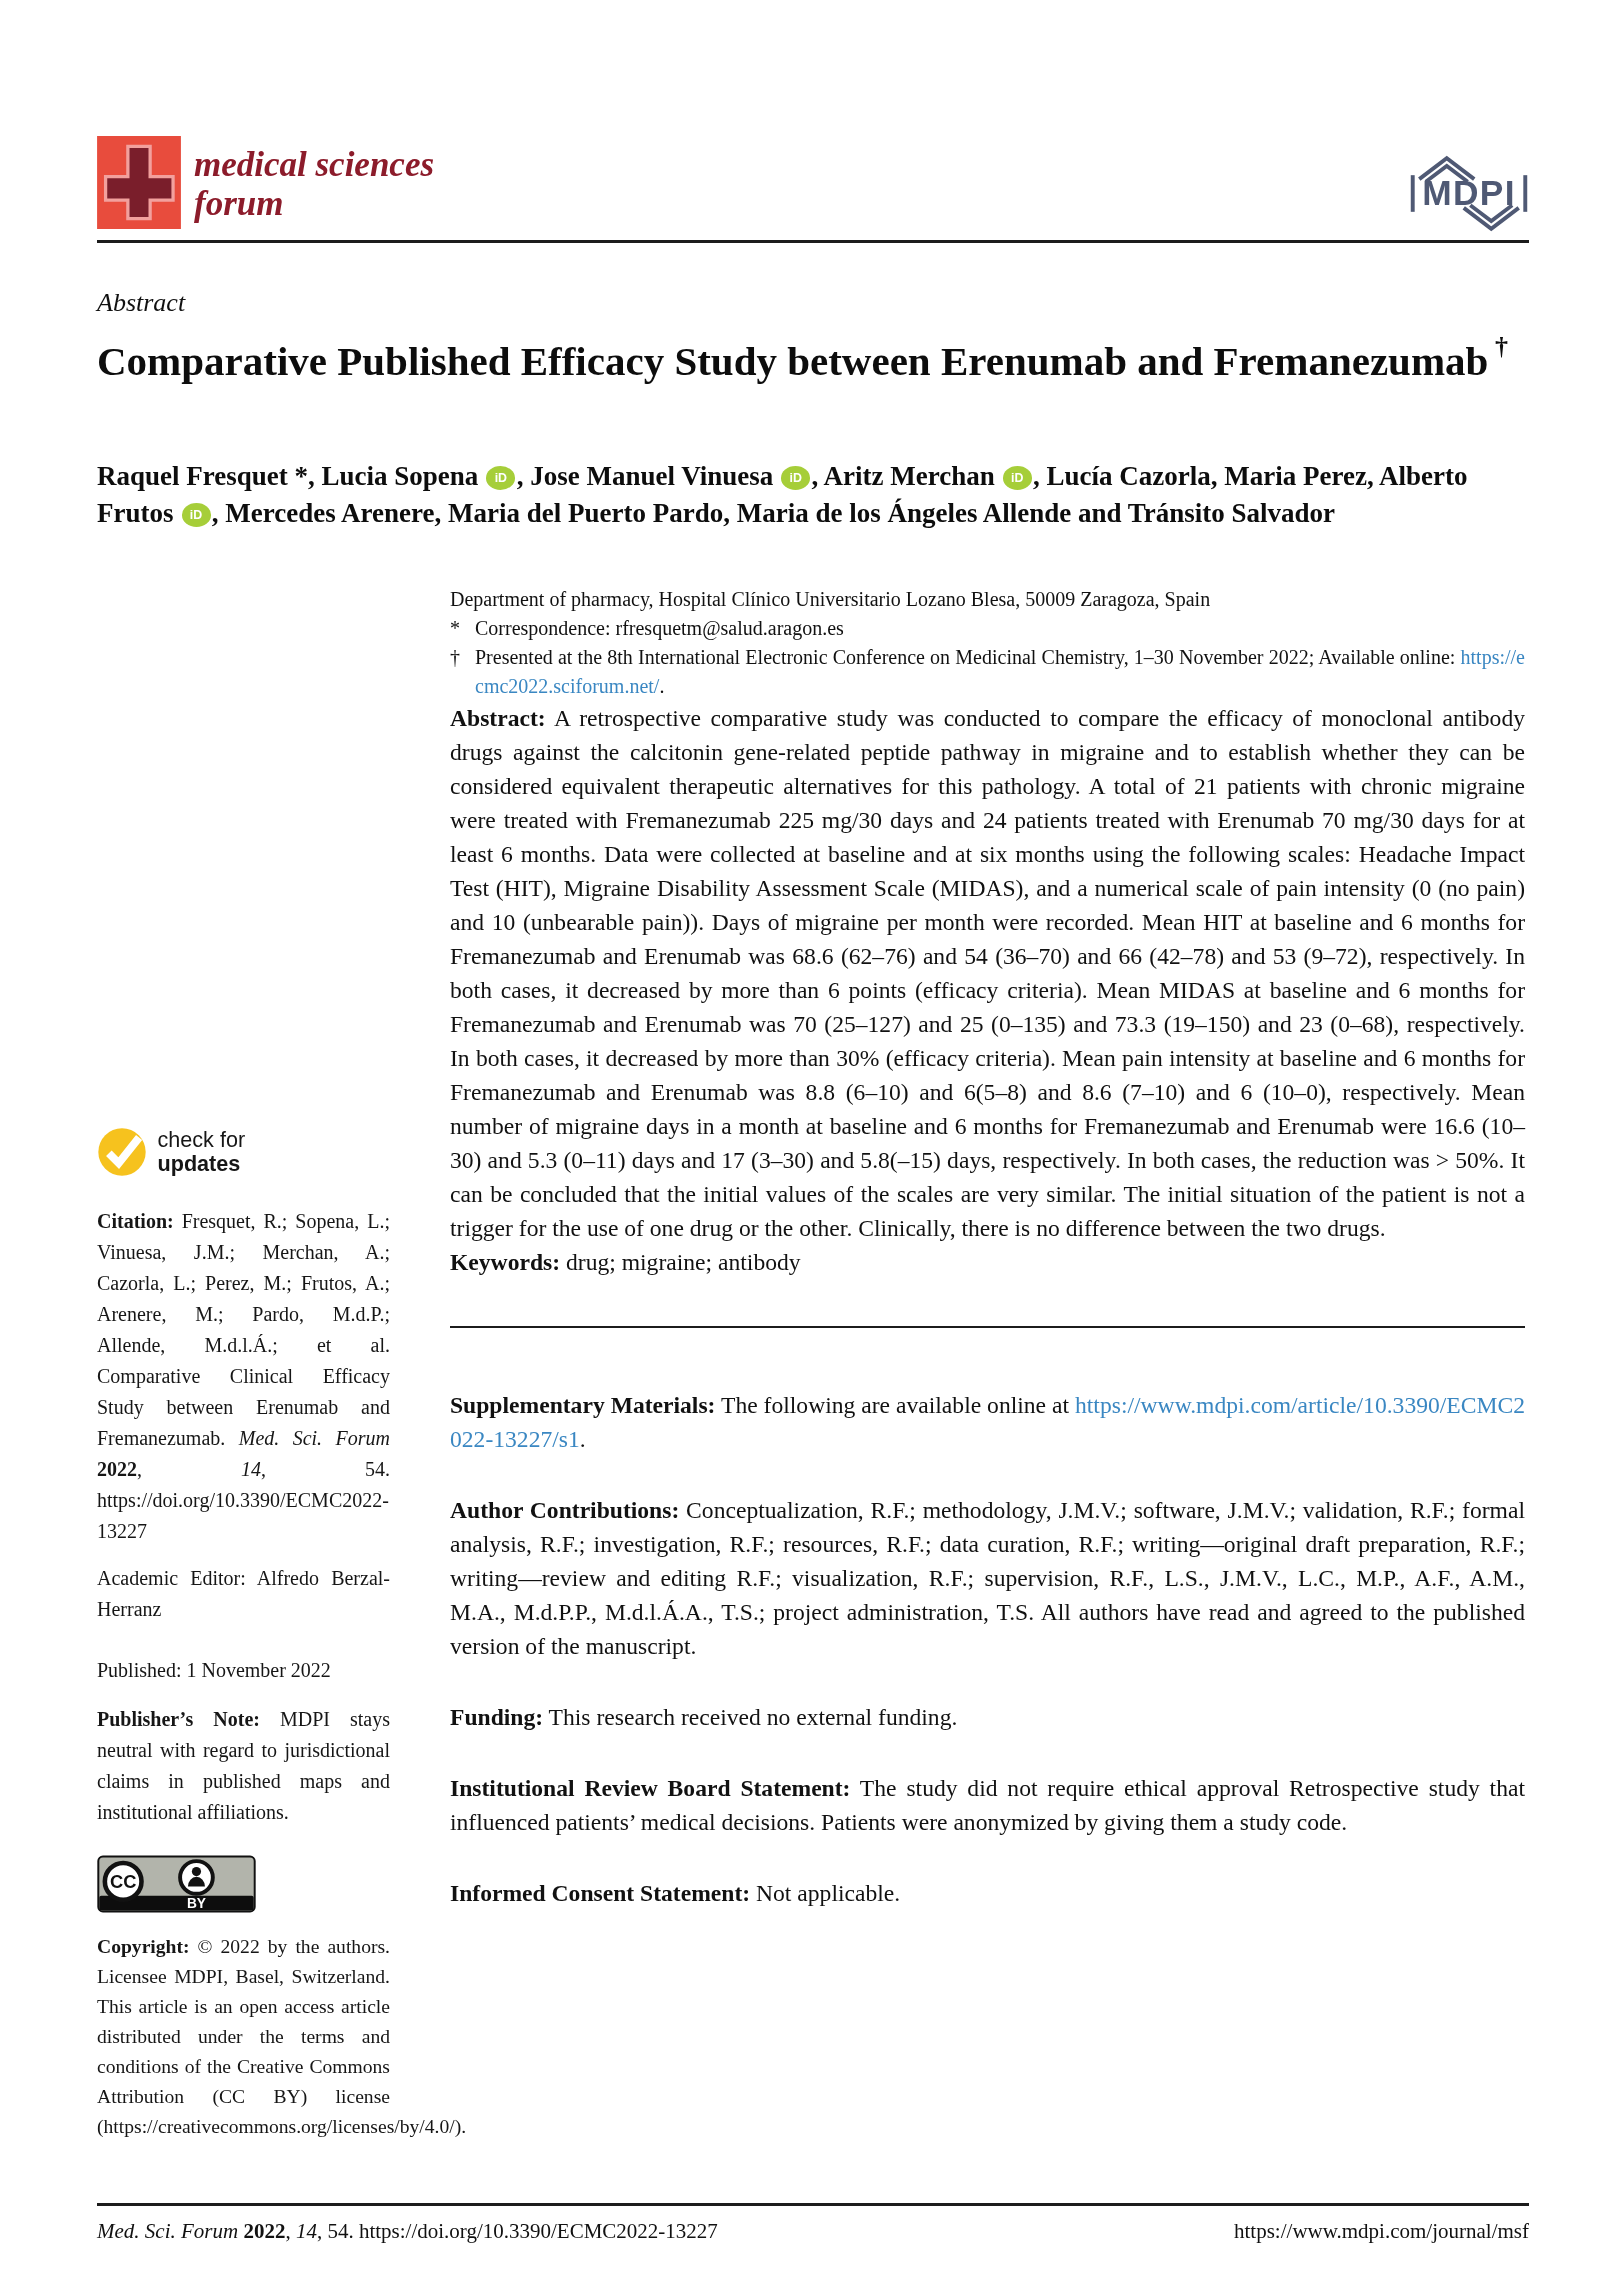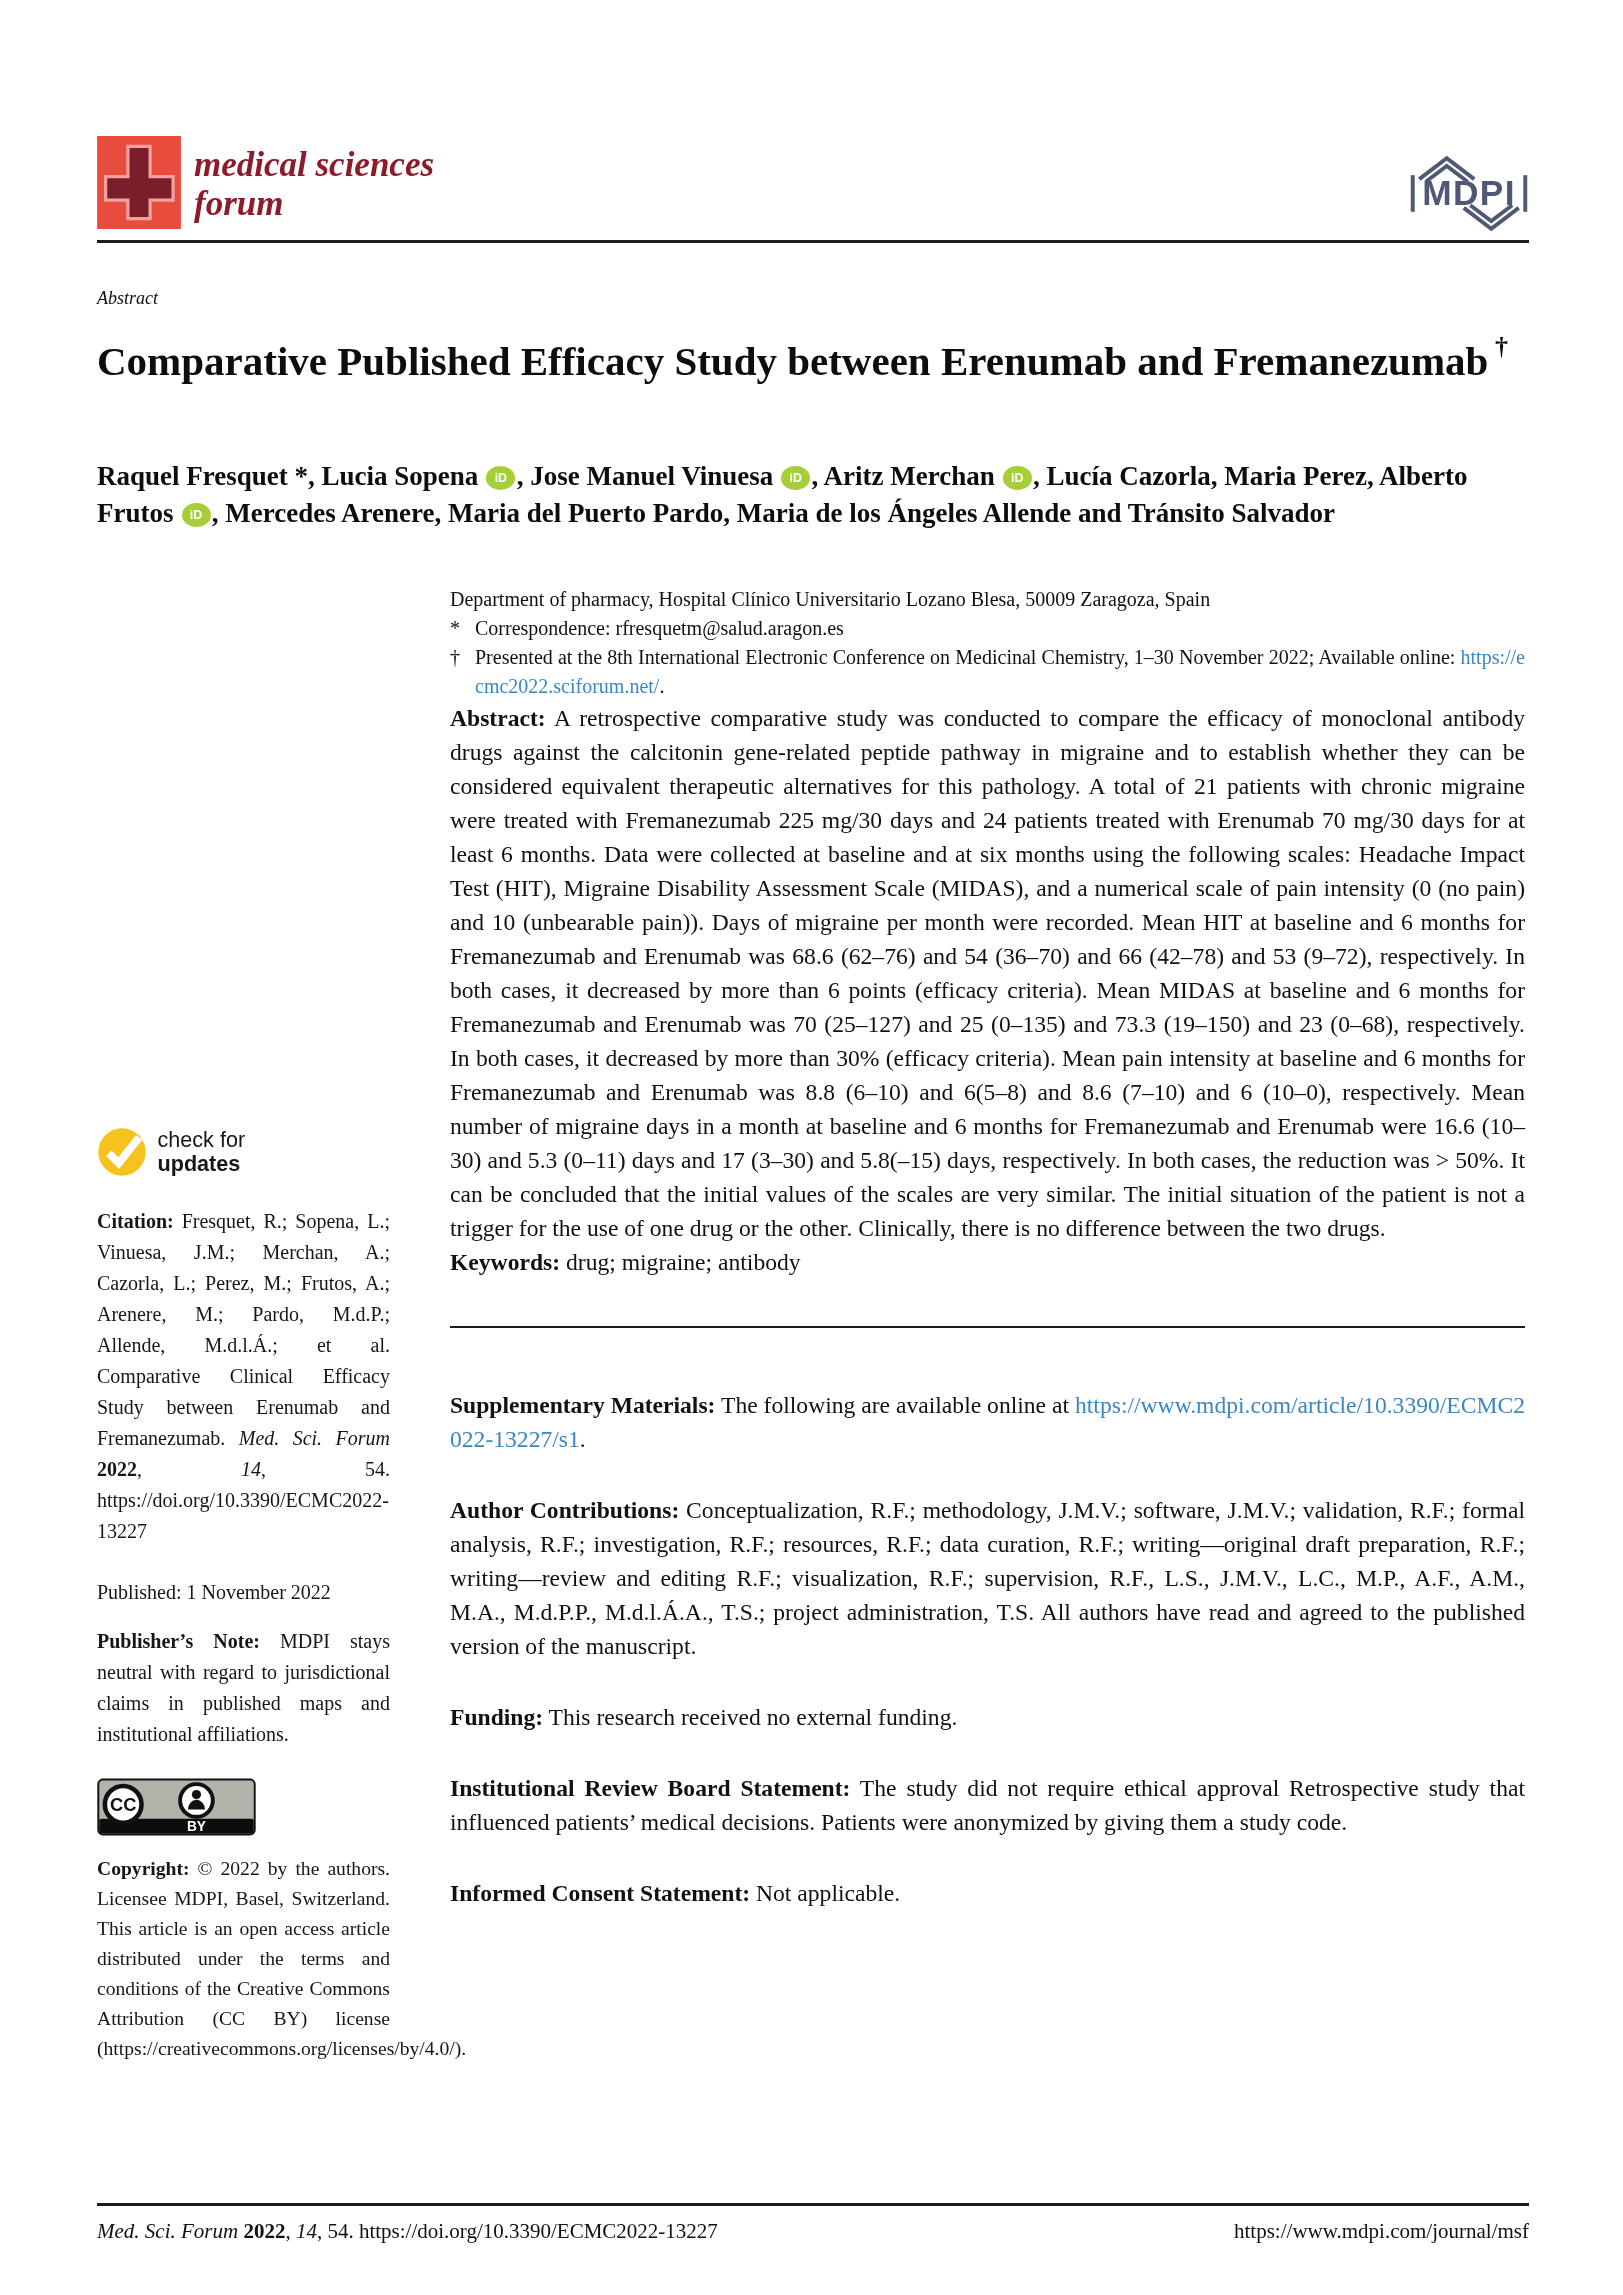--- a/index.html
+++ b/index.html
@@ -18,21 +18,21 @@
     position:absolute;left:194px;top:145px;
     font-family:"Liberation Serif",serif;
     font-style:italic;font-weight:700;
     font-size:35px;line-height:39px;color:#8C1C2B;
   }
   .mdpi-logo{position:absolute;left:1406px;top:149px;width:126px;height:89px;}
   .rule-header{position:absolute;left:97px;top:240px;width:1432px;height:2.6px;background:#1c1c1c;}
   
   .section-label{
     position:absolute;left:97px;top:288px;
-    font-style:italic;font-size:18px;color:#111;
+    font-style:italic;font-size:26px;color:#111;
   }
   .paper-title{
     position:absolute;left:97px;top:315px;width:1437px;
     font-size:41px;font-weight:700;line-height:63px;color:#0d0d0d;
   }
   .paper-title sup{font-size:26px;vertical-align:19.6px;margin-left:6.5px;}
   .author-line{
     position:absolute;left:97px;top:458px;width:1437px;
     font-size:27px;font-weight:700;line-height:37px;color:#0d0d0d;
   }
@@ -123,20 +123,21 @@
         <path d="M18 40 L33 55 L64 16" stroke="#ffffff" stroke-width="12" fill="none"></path>
       </svg>
       <div class="check-text">
         <div>check for</div>
         <div class="b">updates</div>
       </div>
     </div>
 
     <div class="side-block side-citation"><span class="bold">Citation:</span><span> Fresquet, R.; Sopena, L.; Vinuesa, J.M.; Merchan, A.; Cazorla, L.; Perez, M.; Frutos, A.; Arenere, M.; Pardo, M.d.P.; Allende, M.d.l.Á.; et al. Comparative Clinical Efficacy Study between Erenumab and Fremanezumab. </span><span class="it">Med. Sci. Forum </span><span class="bold">2022</span><span>, </span><span class="it">14</span><span>, 54. https://doi.org/10.3390/ECMC2022-13227</span></div>
 
+    <div class="side-block side-editor">Academic Editor: Alfredo Berzal-Herranz</div>
 
     <div class="side-block side-published">Published: 1 November 2022</div>
 
     <div class="side-block side-note"><span class="bold">Publisher’s Note:</span><span> MDPI stays neutral with regard to jurisdictional claims in published maps and institutional affiliations.</span></div>
 
     <svg class="cc-badge" viewBox="0 0 243 88">
       <rect x="2" y="2" width="239" height="84" rx="7" fill="#B2B4AB" stroke="#111111" stroke-width="3"></rect>
       <rect x="3.5" y="62" width="236" height="22.5" rx="3" fill="#0d0d0d"></rect>
       <circle cx="40" cy="40" r="28" fill="#ffffff" stroke="#111111" stroke-width="7"></circle>
       <text x="40" y="50" text-anchor="middle" font-family="Liberation Sans, sans-serif" font-size="28" font-weight="700" fill="#111">CC</text>

